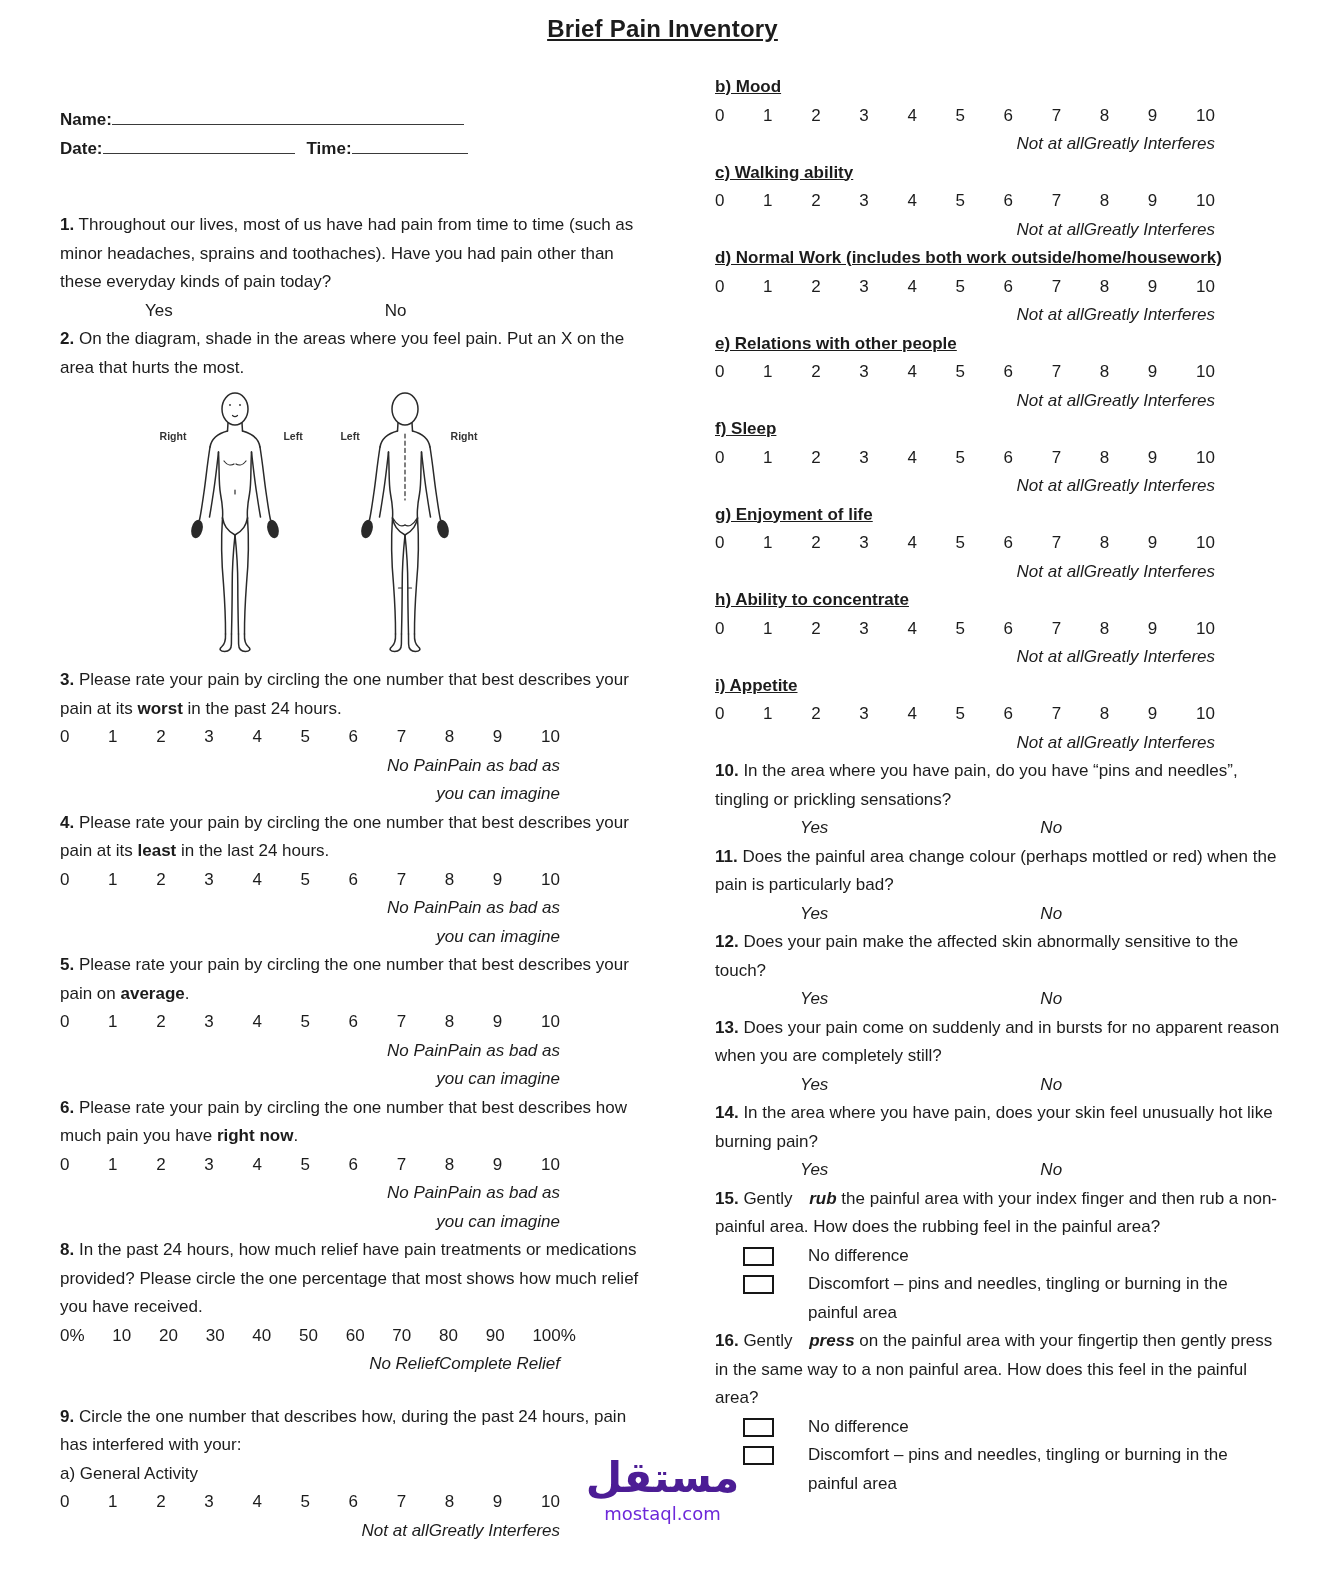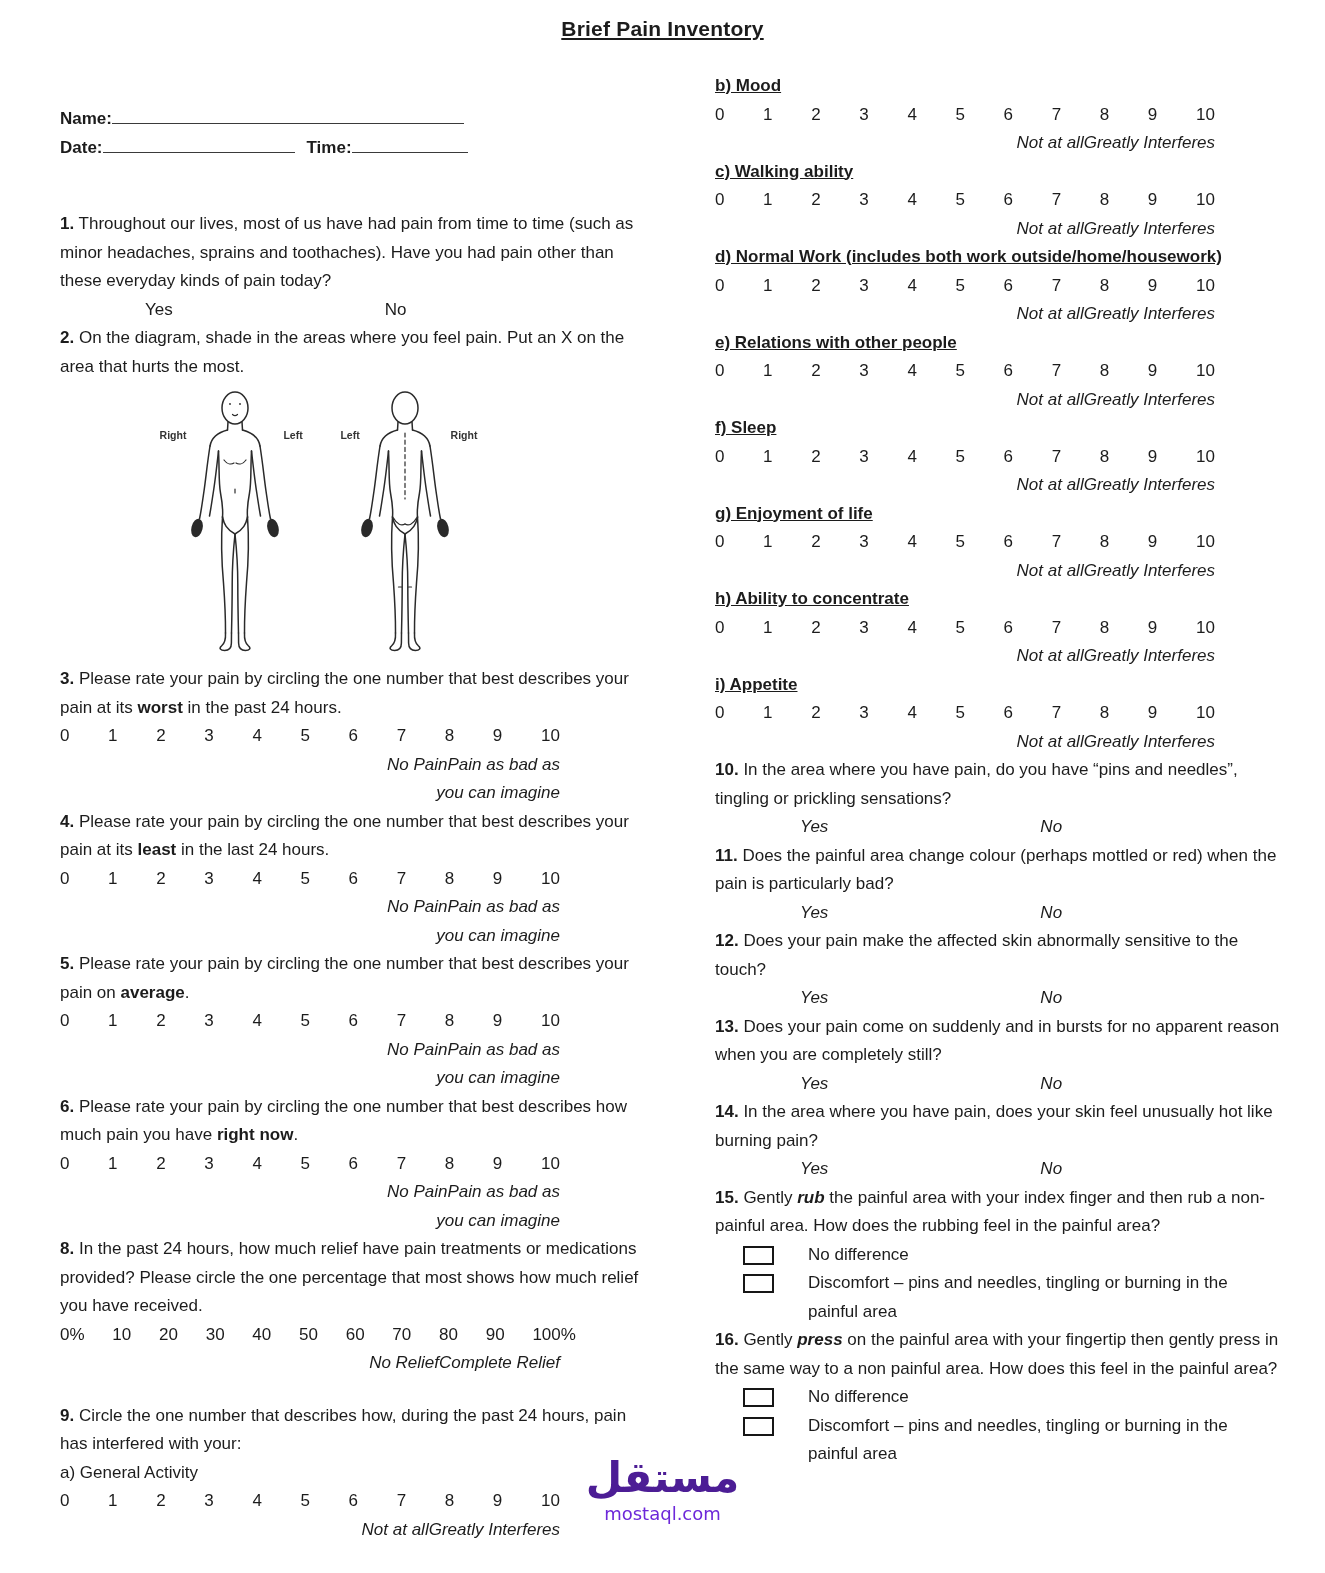--- a/index.html
+++ b/index.html
@@ -3,30 +3,30 @@
 <meta charset="utf-8">
 <style>
   * { margin:0; padding:0; box-sizing:border-box; }
   html,body { background:#ffffff; }
   body {
     width:1325px; height:1573px; position:relative; overflow:hidden;
     font-family:"Liberation Sans","DejaVu Sans",sans-serif;
     color:#1c1c1c; font-size:17px;
   }
   .title-wrap { text-align:center; padding-top:14px; line-height:30px; }
-  .title { font-size:21px; font-weight:bold; text-decoration:underline; letter-spacing:.2px; }
+  .title { font-size:24px; font-weight:bold; text-decoration:underline; letter-spacing:.2px; }
 
   .columns { position:relative; z-index:1; display:flex; padding-left:60px; gap:70px; margin-top:26px; }
   .col-left  { width:585px; flex:none; line-height:28.5px; }
   .col-right { width:566px; flex:none; line-height:28.5px; }
 
   p.q { line-height:28.5px; }
   .qnum { font-weight:bold; }
   .emph { font-weight:bold; }
-  .emph.bi { font-style:italic; }
+  .emph.bi { font-style:italic;margin-left:12px; }
 
   .header-fields { margin-top:32px; }
   .field-row { line-height:29px; white-space:nowrap; }
   .flabel { font-weight:bold; }
   .blank { display:inline-block; border-bottom:1.6px solid #3a3a3a; height:19px; vertical-align:baseline; }
   .name-blank { width:352px; }
   .date-blank { width:192px; }
   .time-label { margin-left:12px; }
   .time-blank { width:116px; }
 

